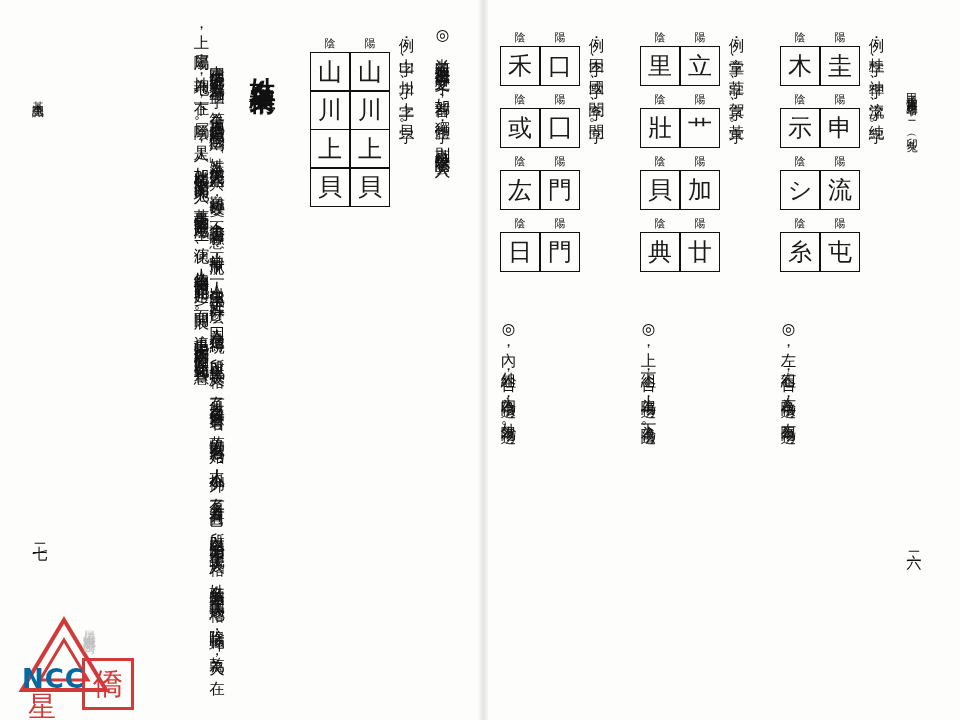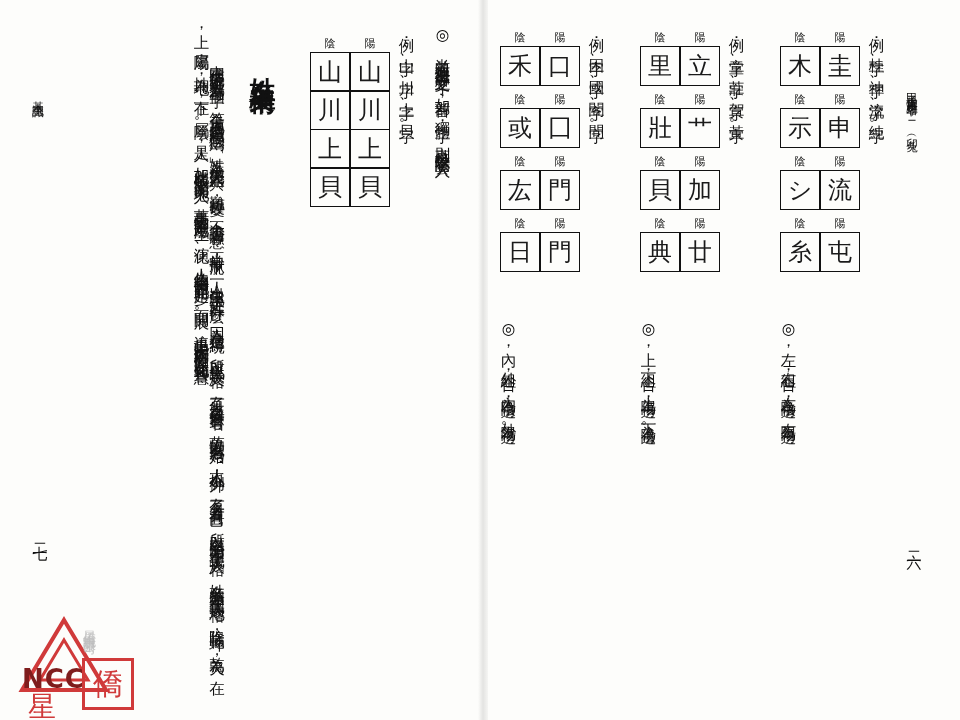--- a/index.html
+++ b/index.html
@@ -136,21 +136,21 @@
     font-size: 30px;
     color: #d03a3a;
     font-family: "DejaVu Serif", serif;
   }
   .stamp-ncc {
     position: absolute;
     left: 4px;
     top: 50px;
     font-size: 26px;
     font-weight: bold;
-    color: #7f1d1d;
+    color: #0369a1;
     font-family: "DejaVu Sans", sans-serif;
     letter-spacing: 1px;
   }
   .stamp-xing {
     position: absolute;
     left: 10px;
     top: 74px;
     font-size: 28px;
     color: #d03a3a;
     font-family: "DejaVu Serif", serif;

